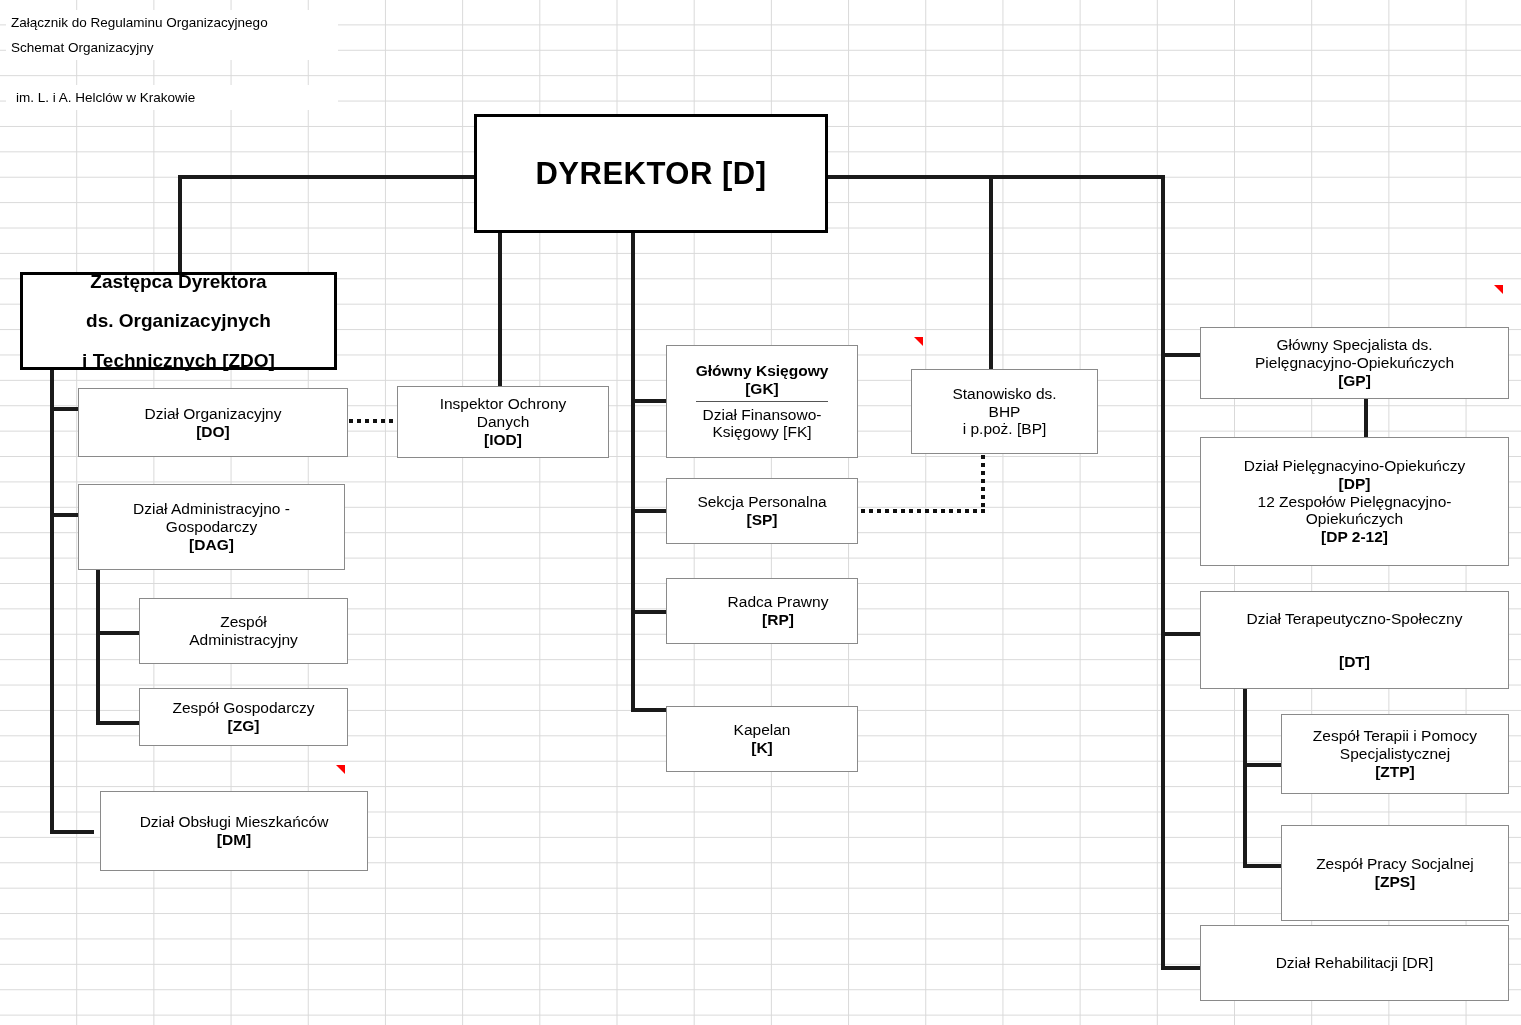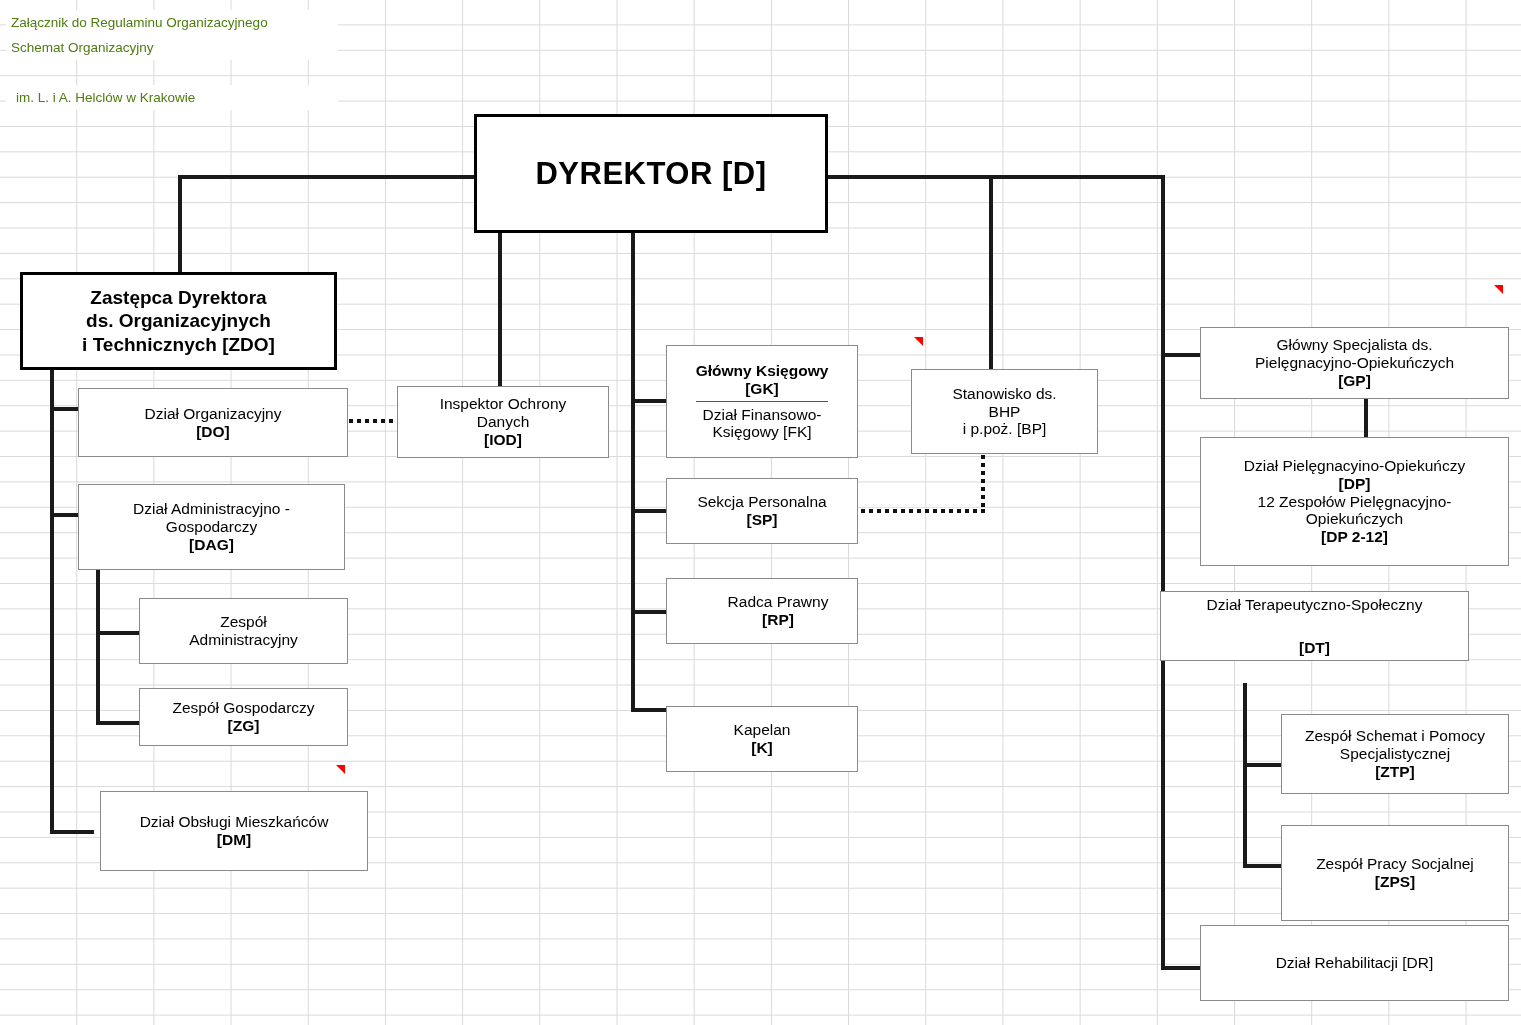--- a/index.html
+++ b/index.html
@@ -20,21 +20,21 @@
     background-position: -1px -1px;
   }
   
   .title-cell {
     position: absolute;
     left: 6px;
     height: 25px;
     display: flex;
     align-items: center;
     font-size: 13.5px;
-    color: #4d7c0f;
+    color: #000000;
     background: #fff;
     padding-left: 5px;
     white-space: nowrap;
     z-index: 6;
   }
   .title-cell.c0 { top: 10px;  width: 332px; }
   .title-cell.c1 { top: 35px;  width: 332px; }
   .title-cell.c2 { top: 60px;  width: 332px; margin-top: 25px; }
   .title-cell.c3 { top: 85px;  width: 332px; padding-left: 10px; }
 
@@ -70,21 +70,21 @@
     padding: 2px 4px;
   }
   .node .ln { display: block; width: 100%; }
   .node .bold { font-weight: bold; }
   .node.strong { border: 3px solid #000; }
   .node.root {
     font-size: 31px;
     font-weight: bold;
     letter-spacing: 0.5px;
   }
-  .node.deputy { font-size: 19px; font-weight: bold; line-height: 1.22; }
+  .node.deputy { font-size: 19px; font-weight: bold; line-height: 1.22; gap: 16px; }
   .divider {
     width: 72%;
     border-top: 1px solid #555;
     margin: 3px 0 4px 0;
   }
   .redmark {
     position: absolute;
     width: 0; height: 0;
     border-top: 9px solid #ff0000;
     border-left: 9px solid transparent;
@@ -217,27 +217,27 @@
   </div>
 
   <div class="node" style="left:1200px; top:437px; width:309px; height:129px;">
     <span class="ln">Dział Pielęgnacyino-Opiekuńczy</span>
     <span class="ln bold">[DP]</span>
     <span class="ln">12 Zespołów  Pielęgnacyjno-</span>
     <span class="ln">Opiekuńczych</span>
     <span class="ln bold">[DP 2-12]</span>
   </div>
 
-  <div class="node" style="left:1160px; top:591px; width:309px; height:70px;gap:25px;">
+  <div class="node" style="left:1200px; top:591px; width:309px; height:98px;gap:25px;">
     <span class="ln">Dział Terapeutyczno-Społeczny</span>
     <span class="ln bold">[DT]</span>
   </div>
 
   <div class="node" style="left:1281px; top:714px; width:228px; height:80px;">
-    <span class="ln">Zespół Schemat i Pomocy</span>
+    <span class="ln">Zespół Terapii i Pomocy</span>
     <span class="ln">Specjalistycznej</span>
     <span class="ln bold">[ZTP]</span>
   </div>
 
   <div class="node" style="left:1281px; top:825px; width:228px; height:96px;">
     <span class="ln">Zespół Pracy Socjalnej</span>
     <span class="ln bold">[ZPS]</span>
   </div>
 
   <div class="node" style="left:1200px; top:925px; width:309px; height:76px;">

